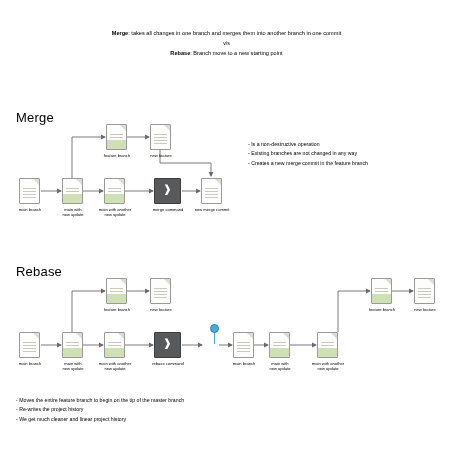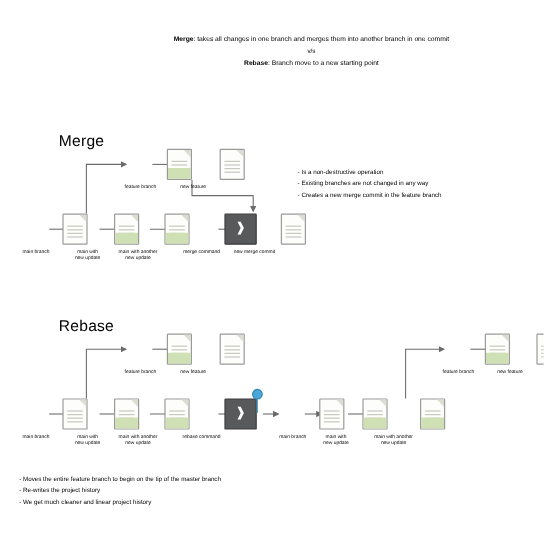--- a/index.html
+++ b/index.html
@@ -12,21 +12,21 @@
     background: #ffffff;
     font-family: "Liberation Sans", sans-serif;
     color: #000000;
     overflow: hidden;
   }
   #canvas {
     position: relative;
     width: 453px;
     height: 453px;
   }
-  .abs { position: absolute; margin-left: 33px; }
+  .abs { position: absolute; }
 
   
   .header {
     left: 0;
     top: 28px;
     width: 453px;
     text-align: center;
     font-size: 5.6px;
     line-height: 10px;
     color: #000;

